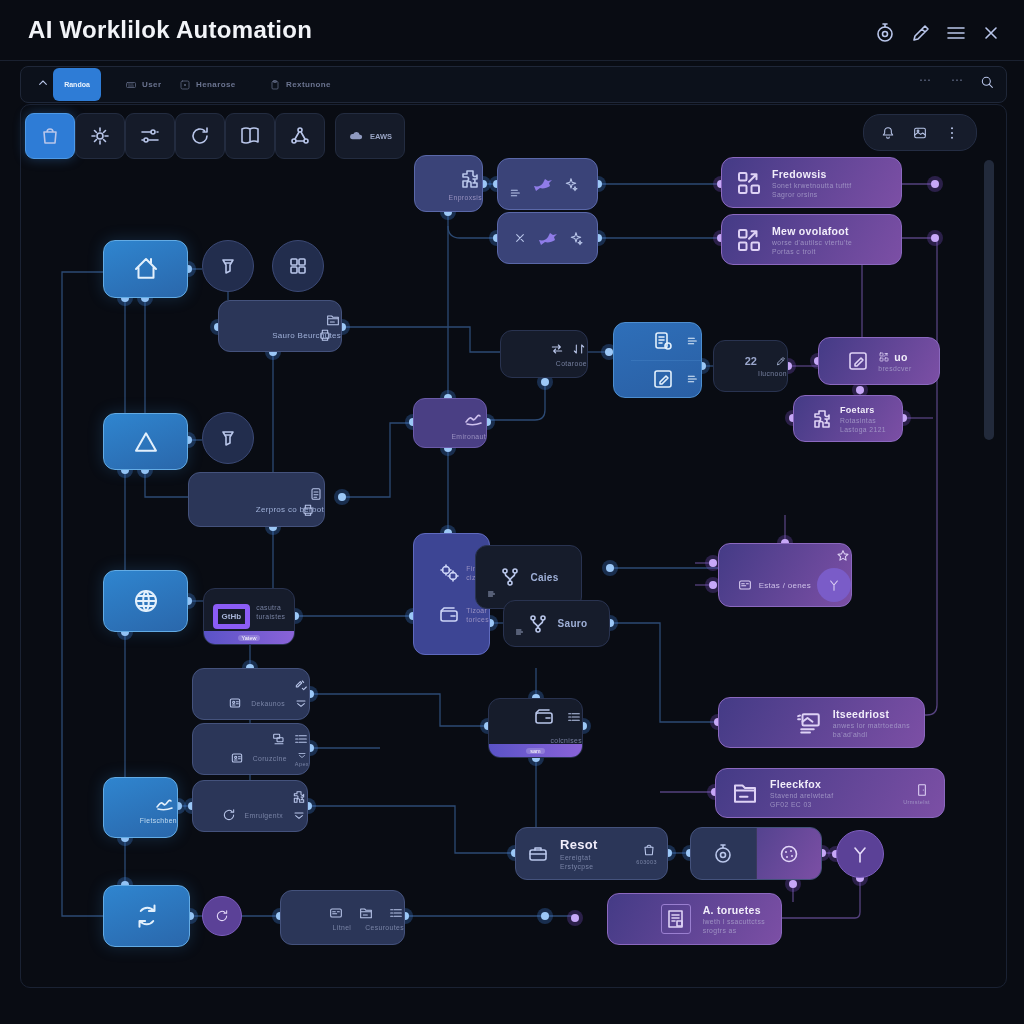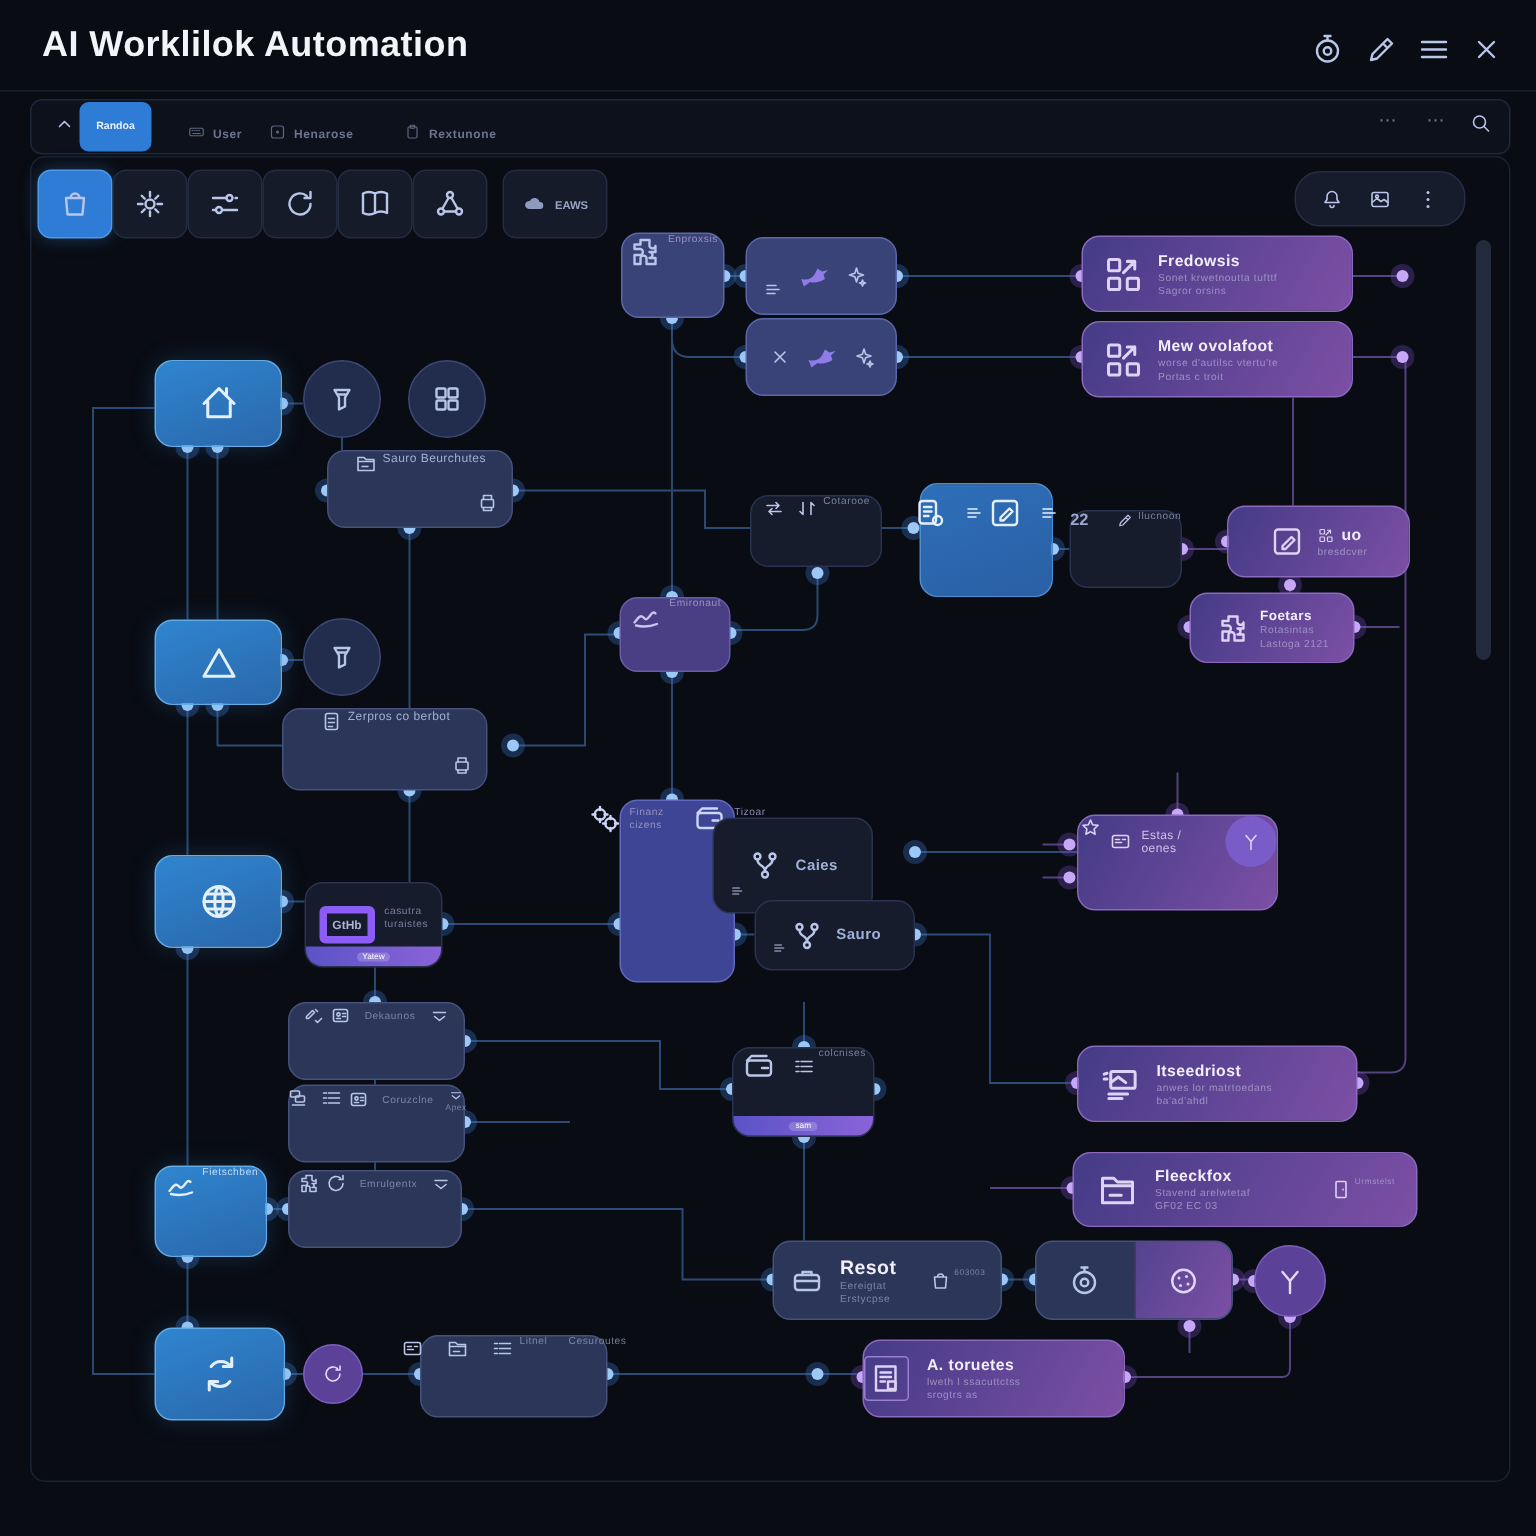--- a/index.html
+++ b/index.html
@@ -5,21 +5,21 @@
   html,body{margin:0;padding:0}
   body{width:1024px;height:1024px;background:#090c13;font-family:"Liberation Sans",sans-serif;color:#e6eaf5;overflow:hidden;position:relative}
   
   .title{position:absolute;left:28px;top:16px;font-size:24px;font-weight:700;letter-spacing:.3px;color:#f2f4f8}
   .hbtn{position:absolute;top:20px;width:26px;height:26px;display:flex;align-items:center;justify-content:center;color:#cfd6e4;cursor:pointer}
   .hr{position:absolute;left:0;top:60px;width:1024px;height:1px;background:#1a2130}
   
   .tbar{position:absolute;left:20px;top:66px;width:985px;height:35px;background:#12182477;border:1px solid #1f2738;border-radius:8px}
   .chev{position:absolute;left:14px;top:8px;width:20px;height:20px;color:#c7cedd}
   .bluebtn{position:absolute;left:32px;top:1px;width:48px;height:33px;background:#2e7cd6;border-radius:6px;display:flex;align-items:center;justify-content:center;font-size:7px;color:#eaf2fc;font-weight:700}
-  .tab{position:absolute;top:8px;height:19px;display:flex;align-items:flex-end;gap:5px;color:#6b7490;font-size:8px;font-weight:600;letter-spacing:.4px}
+  .tab{position:absolute;top:8px;height:19px;display:flex;align-items:center;gap:5px;color:#6b7490;font-size:8px;font-weight:600;letter-spacing:.4px}
   .tab .tic{width:14px;height:14px;color:#5e6781}
   .tdots{position:absolute;top:6px;color:#6b7490;font-size:12px;letter-spacing:1px}
   
   .ibtn{position:absolute;top:113px;height:44px;width:48px;background:#151b29;border:1px solid #232c40;border-radius:9px;display:flex;align-items:center;justify-content:center;color:#7e89a8}
   .ibtn.on{background:#2e7cd6;border-color:#4d9ae8;color:#eaf4fe;box-shadow:0 0 12px rgba(62,140,230,.35)}
   .ibtn.wide{width:68px;gap:6px;font-size:7.5px;color:#9aa5c5;font-weight:700}
   .pill{position:absolute;left:863px;top:114px;width:112px;height:35px;background:#161c2b;border:1px solid #242d43;border-radius:17px;display:flex;align-items:center;justify-content:space-evenly;color:#7e89a8}
   
   .canvas{position:absolute;left:20px;top:104px;width:985px;height:882px;border:1px solid #1a2233;border-radius:10px}
   .sbar{position:absolute;left:984px;top:160px;width:10px;height:280px;background:#222a3b;border-radius:5px}
@@ -31,21 +31,21 @@
   .sl2{background:#3a4378;border:1px solid #5a68a8}
   .dk{background:#161c2b;border:1px solid #293350}
   .pu{background:linear-gradient(120deg,#443b86,#7c4fa5);border:1px solid #8b69bf}
   .in{background:#3d4594;border:1px solid #5f6abe}
   .ci{border-radius:50%}
   .cs{background:#222d4d;border:1px solid #3b4975}
   .cp{background:#5b4197;border:1px solid #7d5ebf}
   .ic{width:24px;height:24px;color:#b9c6ea;stroke:currentColor;fill:none;stroke-width:1.6;stroke-linecap:round;stroke-linejoin:round;flex:none}
   .ic.sm{width:16px;height:16px}.ic.xs{width:12px;height:12px}.ic.lg{width:30px;height:30px}
   .bl .ic,.bl2 .ic{color:#e3f0fc}.pu .ic{color:#ded2f5}.in .ic{color:#cdd5f7}.cp .ic{color:#e6dcfa}
-  .col{display:flex;align-items:flex-start;gap:3px}
+  .col{display:flex;flex-direction:column;align-items:flex-end;gap:3px}
   .colL{display:flex;flex-direction:column;align-items:flex-start;gap:2px}
   .row{display:flex;align-items:center;gap:8px}
   .ttl{font-size:10.5px;font-weight:700;color:#f1edfa;letter-spacing:.3px}
   .s1{font-size:6.8px;color:#a89fcb;opacity:.85;letter-spacing:.4px}
   .sl .s1,.dk .s1{color:#8792b4}
   .lb{font-size:8px;color:#9fb0d8;letter-spacing:.3px}
   .pu .lb{color:#cfc2ea}
   .bar{position:absolute;left:0;bottom:0;width:100%;height:13px;border-radius:0 0 11px 11px;background:linear-gradient(90deg,#5a53c7,#8a63d8);display:flex;align-items:center;justify-content:center}
   .bar span{font-size:5.5px;color:#fff;background:#ffffff33;border-radius:3px;padding:0 4px}
   .cornerIc{position:absolute;right:8px;bottom:8px}
@@ -882,21 +882,21 @@
       </svg>
     <svg class="ic sm">
         <use href="#s-listl"></use>
       </svg>
   </div>
   <span class="s1" style="margin-bottom:8px">colcnises</span>
   <div class="bar">
       <span>sam</span>
     </div>
 </div>
-<div class="nd pu row" style="left:718px;top:697px;width:187px;height:51px;justify-content:flex-start;padding:15px 14px">
+<div class="nd pu row" style="left:718px;top:697px;width:207px;height:51px;justify-content:flex-end;padding:15px 14px">
   <svg class="ic lg">
       <use href="#s-imgl"></use>
     </svg>
   <div class="colL">
     <span class="ttl">Itseedriost</span>
     <span class="s1">anwes lor matrtoedans</span>
     <span class="s1">ba'ad'ahdl</span>
   </div>
 </div>
 <div class="nd pu row" style="left:715px;top:768px;width:230px;height:50px;justify-content:flex-start;padding:0 14px;gap:10px">
@@ -969,21 +969,21 @@
       </svg>
     <svg class="ic sm">
         <use href="#s-listl"></use>
       </svg>
   </div>
   <div class="row" style="gap:14px">
     <span class="s1">Litnel</span>
     <span class="s1">Cesuroutes</span>
   </div>
 </div>
-<div class="nd pu row" style="left:575px;top:893px;width:175px;height:52px;justify-content:flex-start;padding:0 0;gap:12px">
+<div class="nd pu row" style="left:607px;top:893px;width:175px;height:52px;justify-content:flex-end;padding:0 16px;gap:12px">
   <svg class="ic" style="border:1px solid #9a7fd0;border-radius:3px;padding:2px">
       <use href="#s-docbox"></use>
     </svg>
   <div class="colL">
     <span class="ttl">A. toruetes</span>
     <span class="s1">lweth l ssacuttctss</span>
     <span class="s1">srogtrs as</span>
   </div>
 </div>
 

